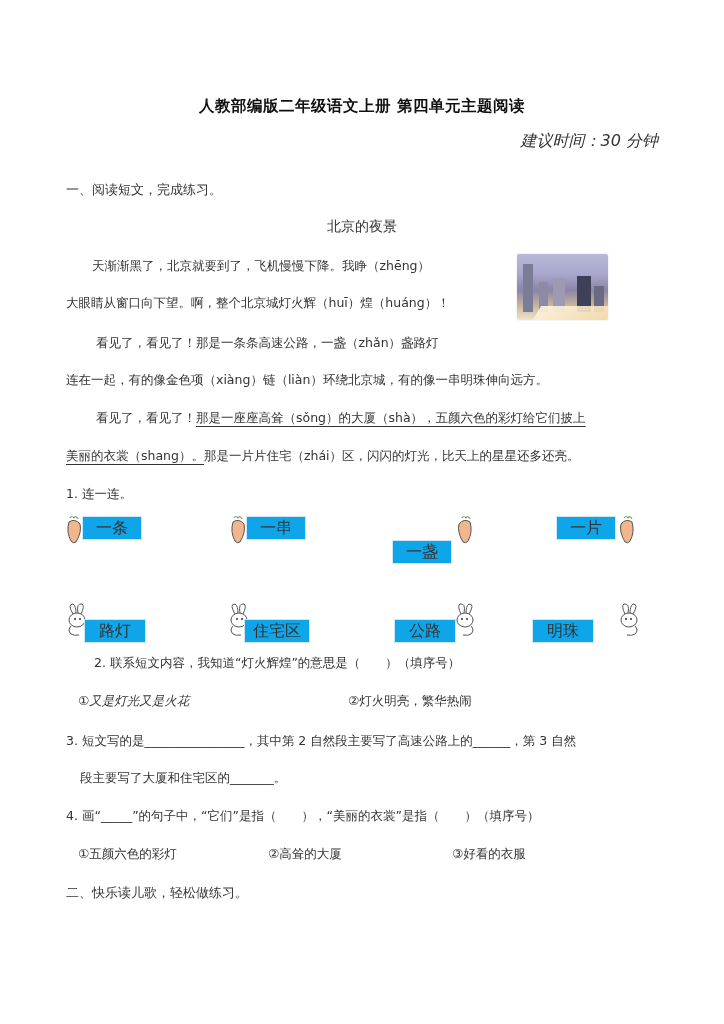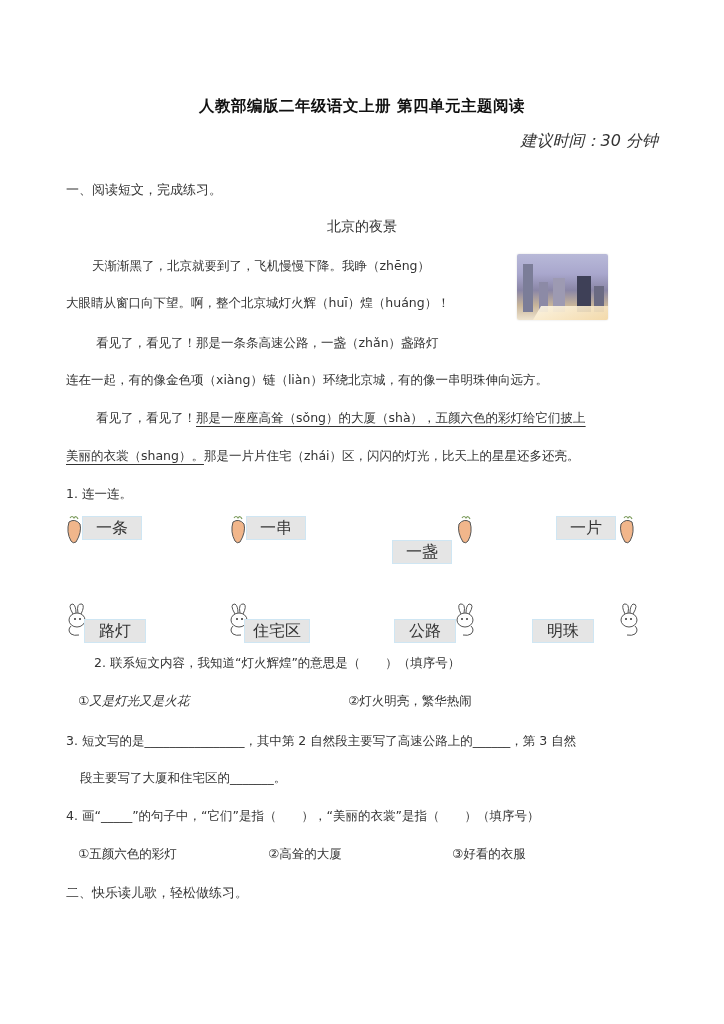--- a/index.html
+++ b/index.html
@@ -11,21 +11,21 @@
   .txt { font-size: 12.5px; color: #333; }
   .sec { font-size: 13px; color: #333; }
   .ptitle { left: 0; width: 724px; text-align: center; top: 218px; font-size: 14px; color: #333; }
   .ul { text-decoration: underline; text-underline-offset: 4px; text-decoration-thickness: 1px; }
   .photo { left: 517px; top: 254px; width: 91px; height: 66px; border-radius: 2px;
            background: linear-gradient(180deg, #b8b9d8 0%, #a9a7cd 30%, #8a86a6 55%, #c8b59a 78%, #efe4cf 100%);
            overflow: hidden; box-shadow: 0 0 2px rgba(0,0,0,0.15); }
   .bld { position: absolute; bottom: 8px; background: #5d5f78; }
   .road { position: absolute; left: 20px; bottom: 0; width: 80px; height: 14px;
           background: linear-gradient(160deg, #fff8e6, #f3d7a3); transform: skewX(-30deg); opacity: 0.9; }
-  .box { position: absolute; background: #e5e5e5; border: 1px solid #cfe6f3; font-family: "DejaVu Serif", "Liberation Serif", serif;
+  .box { position: absolute; background: #0ea5e9; border: 1px solid #cfe6f3; font-family: "DejaVu Serif", "Liberation Serif", serif;
          font-size: 16px; color: #333; text-align: center; line-height: 22px; height: 22px; }
   .carrot { position: absolute; width: 26px; height: 30px; }
   .bunny { position: absolute; width: 30px; height: 36px; }
 </style>
 </head>
 <body>
 
 <div>
 
   <div class="abs title">人教部编版二年级语文上册  第四单元主题阅读</div>

